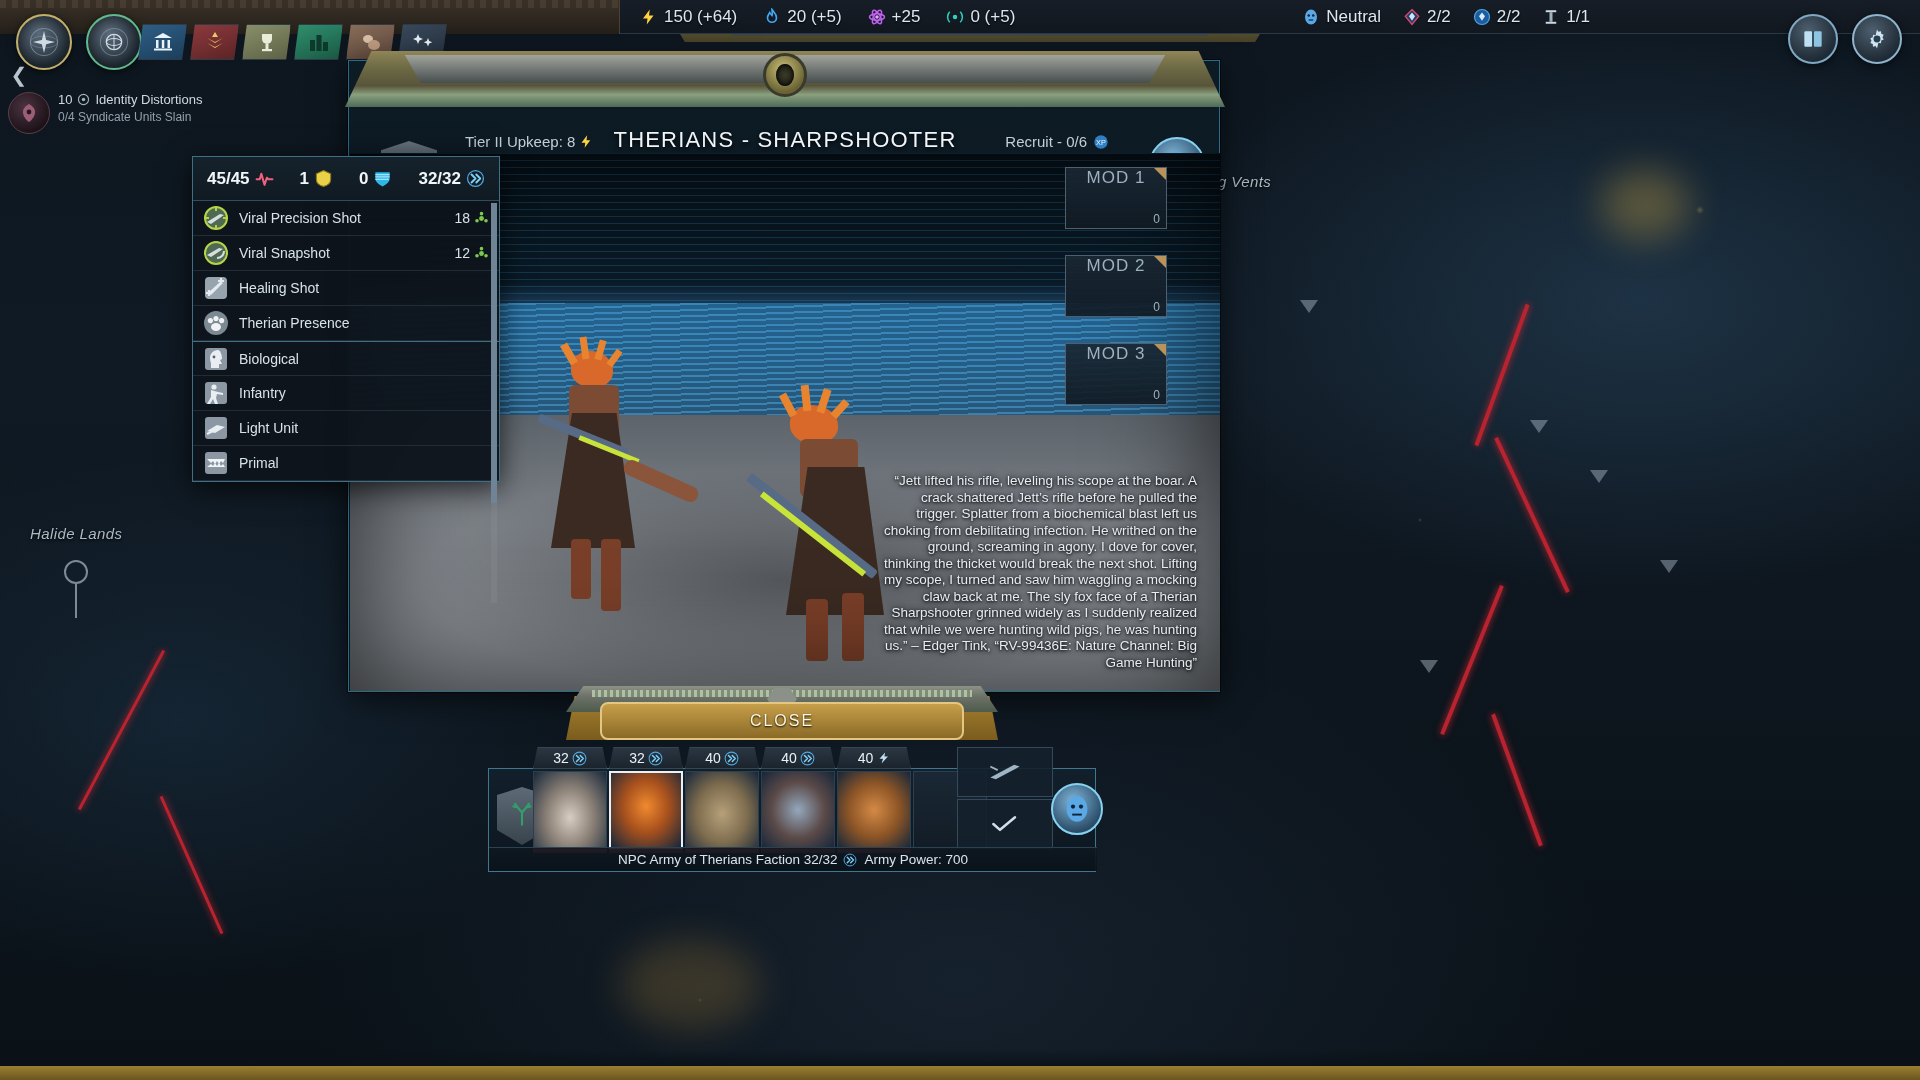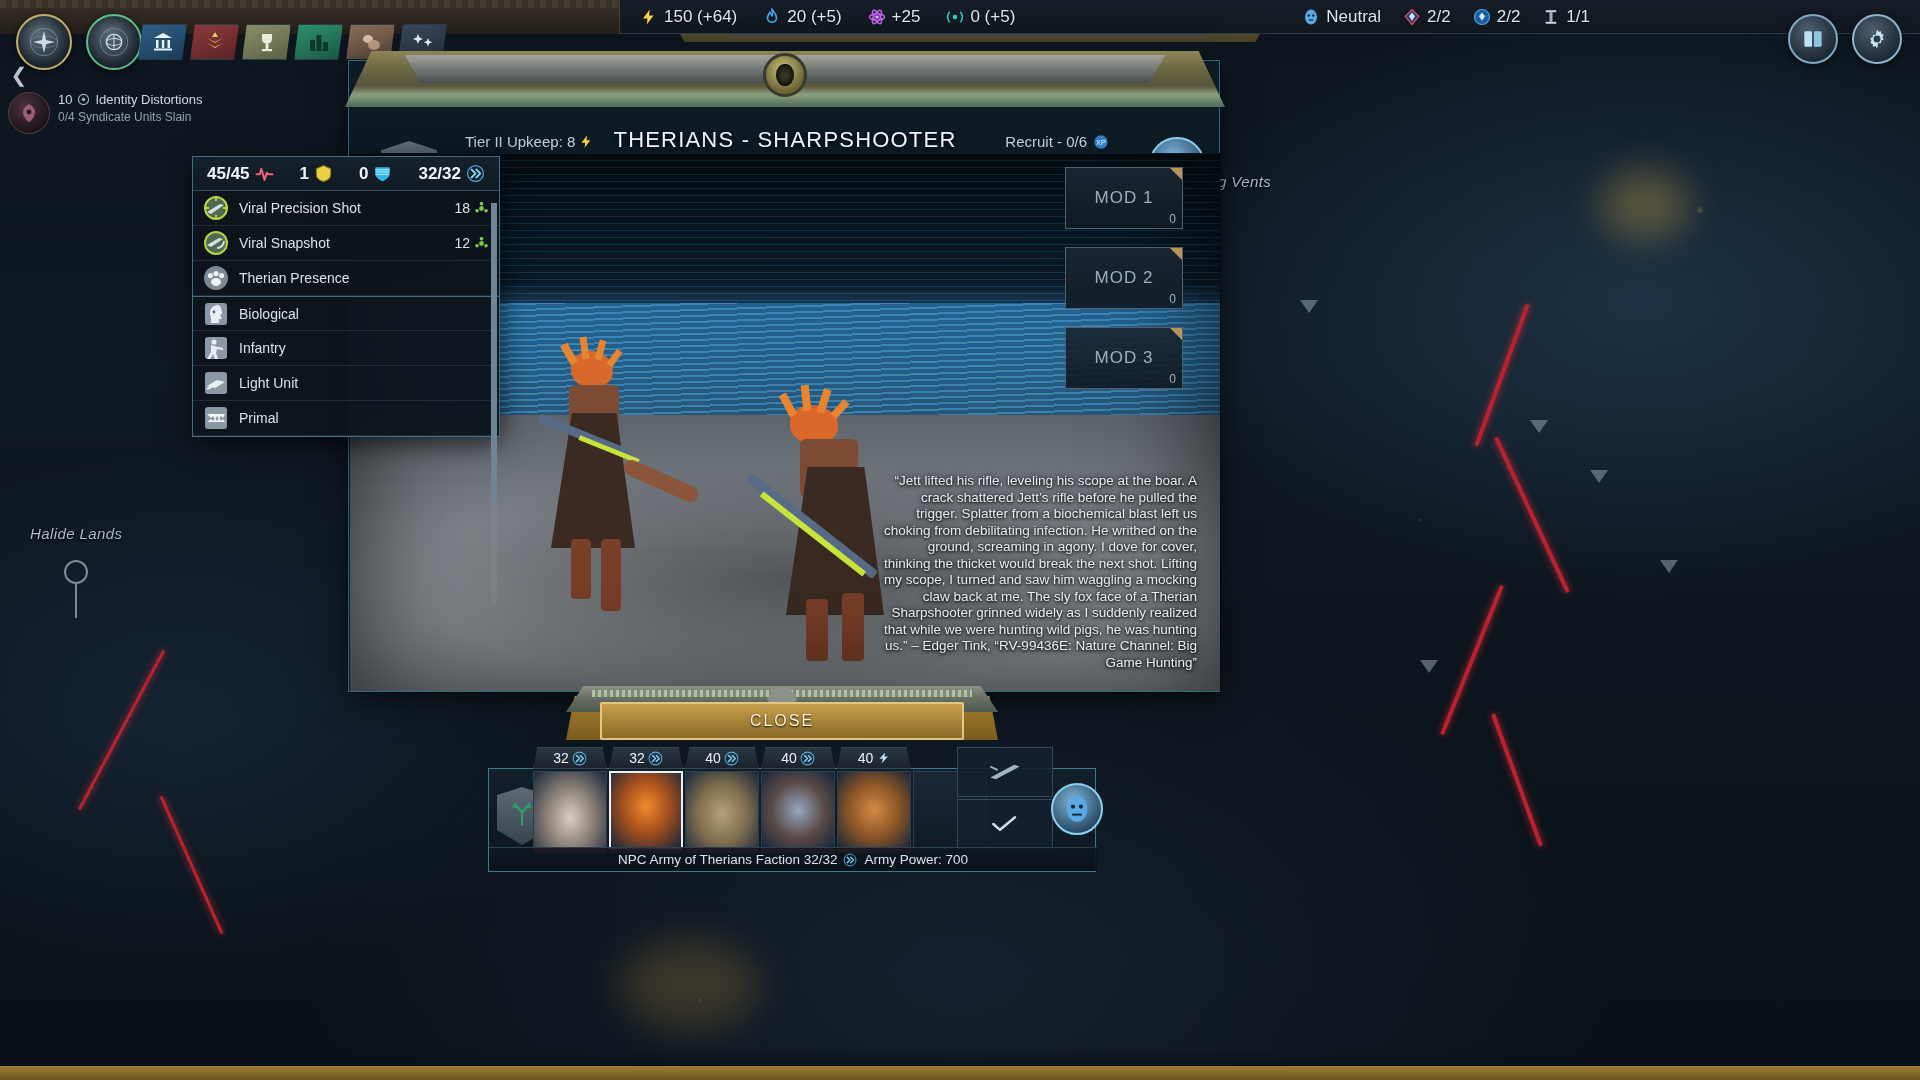--- a/index.html
+++ b/index.html
@@ -222,24 +222,24 @@
   .fig .cloak{ position:absolute; background:#3a2a22; }
   .fig .head{ position:absolute; background:#d9692a; border-radius:50% 60% 45% 50%; }
   .fig .spike{ position:absolute; background:#e8842f; }
   .fig .rifle{ position:absolute; background:#586b86; }
   .fig .rifle.acc{ background:#c8e33a; }
   .fig .leg{ position:absolute; background:#7a3f28; }
 
   
   #mods{ position:absolute; right:28px; top:106px; width:126px; z-index:55; }
   .mod{
-    position:relative; width:118px; height:62px; margin-bottom:18px;
+    position:relative; width:102px; height:62px; margin-bottom:26px;
     background:linear-gradient(180deg,rgba(26,40,52,.92),rgba(16,26,35,.92));
     border:1px solid #4e6070;
-    display:flex; align-items:center; justify-content:center;
+    display:flex; align-items:flex-start; justify-content:center;
   }
   .mod .lbl{ font-size:17px; color:#9fb0bd; letter-spacing:1px; }
   .mod .cnt{ position:absolute; right:6px; bottom:2px; font-size:12px; color:#9fb0bd; }
   .mod .corner{
     position:absolute; right:0; top:0; width:0;height:0;
     border-left:12px solid transparent; border-top:12px solid #b9935a;
   }
 
   
   #flavor{
@@ -250,21 +250,21 @@
   }
 
   
   #stat-panel{
     position:absolute; left:192px; top:156px; width:308px; z-index:60;
     background:rgba(14,20,27,.96);
     border:1px solid #3f6f84;
     box-shadow:0 6px 26px rgba(0,0,0,.7);
   }
   #stat-row{
-    height:34px; display:flex; align-items:center; gap:0;
+    height:44px; display:flex; align-items:center; gap:0;
     border-bottom:1px solid #2f4d5c;
     background:linear-gradient(180deg,#15222c,#101a22);
     padding:0 14px; justify-content:space-between;
   }
   .stat{ display:flex; align-items:center; gap:5px; font-size:17px; font-weight:bold; color:#f2f6f9; }
   .stat .s-ico{ width:19px; height:19px; display:inline-block; }
   .abilities{ max-height:448px; overflow:hidden; }
   .ab{
     display:flex; align-items:center; height:35px; padding:0 10px;
     border-bottom:1px solid #222c35;
@@ -294,21 +294,21 @@
   #close-deco .hex{
     position:absolute; left:50%; margin-left:-15px; top:2px; width:30px;height:22px;
     background:#8b9188; clip-path: polygon(25% 0,75% 0,100% 50%,75% 100%,25% 100%,0 50%);
   }
   #close-btn{
     position:absolute; left:34px; top:16px; width:364px; height:38px;
     background:linear-gradient(180deg,#c79f4a,#8a6a26);
     border:2px solid #e3c682;
     display:flex;align-items:center;justify-content:center;
     font-size:16px; letter-spacing:2px; color:#fff6df; text-shadow:0 1px 2px #000;
-    border-radius:2px; cursor:pointer;
+    border-radius:8px; cursor:pointer;
   }
   #close-plate{
     position:absolute; left:0; top:10px; width:432px; height:44px;
     background:linear-gradient(180deg,#a8822f,#7a5c1e); z-index:-1;
     clip-path: polygon(2% 0, 98% 0, 100% 100%, 0 100%);
   }
 
   
   #army{
     position:absolute; left:488px; top:768px; width:608px; height:104px; z-index:57;
@@ -782,20 +782,31 @@
           <svg viewBox="0 0 20 20" width="15" height="15">
               <circle cx="10" cy="10" r="3.2" fill="#7ec850"></circle>
               <circle cx="10" cy="3.5" r="2.4" fill="#7ec850"></circle>
               <circle cx="16" cy="13" r="2.4" fill="#7ec850"></circle>
               <circle cx="4" cy="13" r="2.4" fill="#7ec850"></circle>
             </svg>
         </span>
       </span>
     </div>
 
+    <div class="ab">
+      <span class="ab-ico">
+        <svg viewBox="0 0 26 26" width="26" height="26">
+            <rect x="2" y="2" width="22" height="22" rx="4" fill="#97a3ad"></rect>
+            <path d="M5 18l12-11 3 1-12 12z" fill="#e4eaef"></path>
+            <path d="M18 3v6M15 6h6M6 15v6M3 18h6" stroke="#e4eaef" stroke-width="2.2"></path>
+          </svg>
+      </span>
+      <span class="ab-name">Healing Shot</span>
+      <span class="ab-val"></span>
+    </div>
 
 
 
 
     <div class="ab">
       <span class="ab-ico">
         <svg viewBox="0 0 26 26" width="26" height="26">
             <circle cx="13" cy="13" r="12" fill="#7d8992"></circle>
             <ellipse cx="13" cy="17" rx="5" ry="4" fill="#eef3f7"></ellipse>
             <circle cx="7.4" cy="10.6" r="2.6" fill="#eef3f7"></circle>

